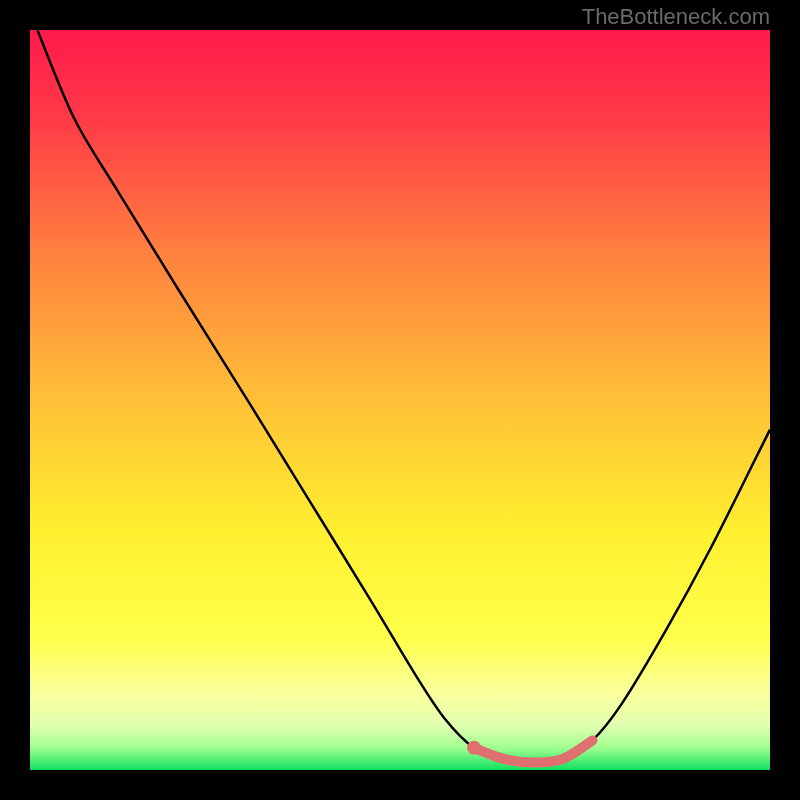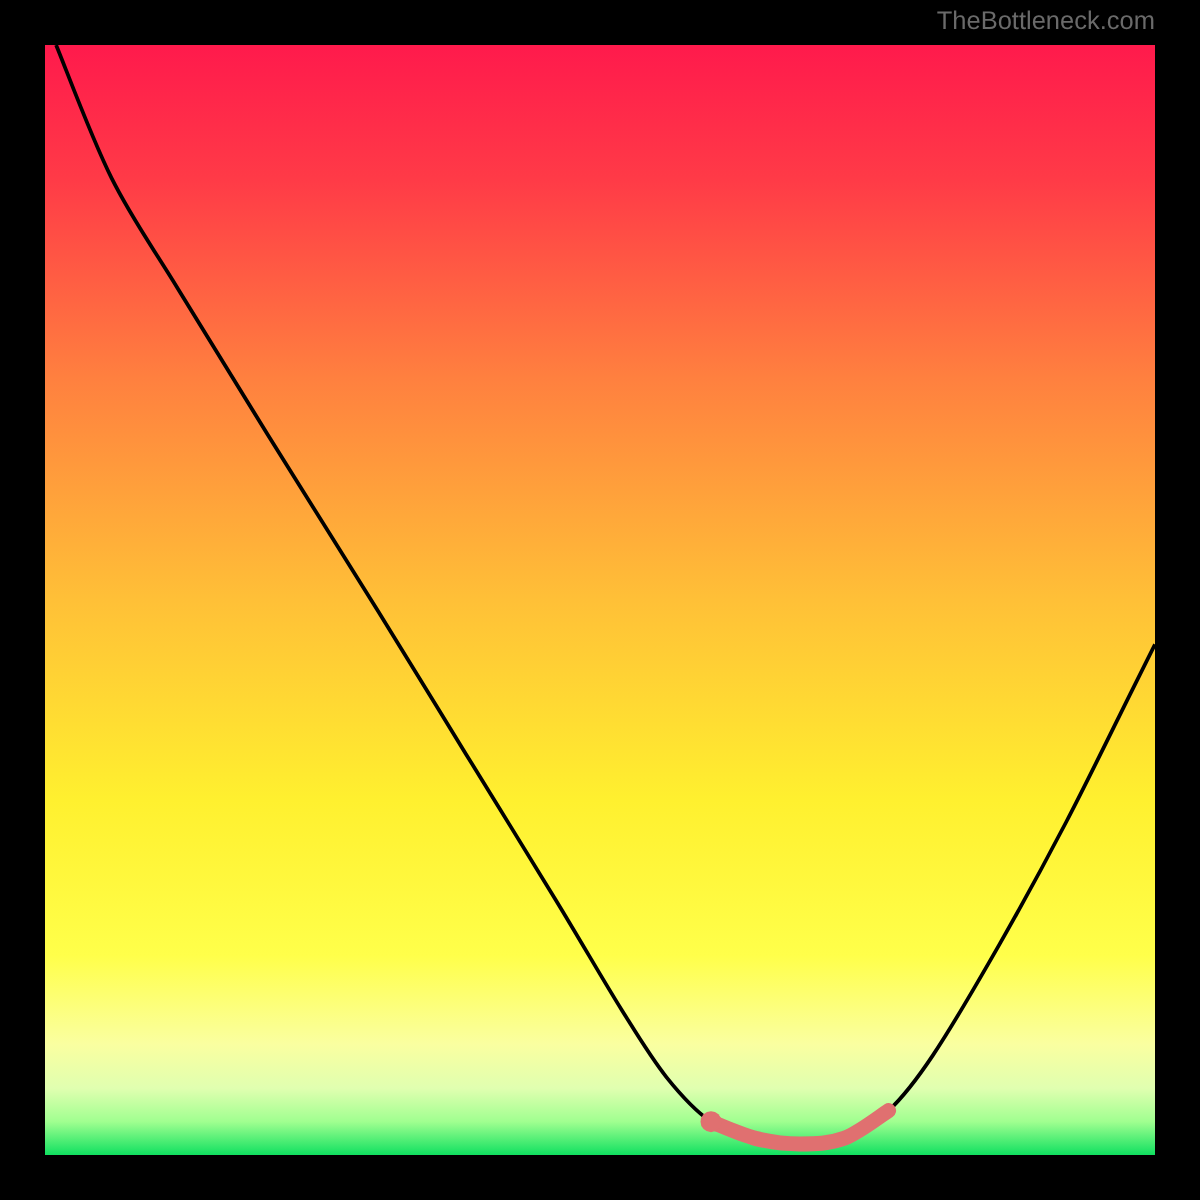--- a/index.html
+++ b/index.html
@@ -8,21 +8,21 @@
     height: 800px;
     background: #000;
     position: relative;
     font-family: Arial, sans-serif;
   }
   .attribution {
     position: absolute;
     top: 4px;
     right: 30px;
     color: #6a6a6a;
-    font-size: 17px;
+    font-size: 22px;
     font-weight: normal;
     z-index: 10;
   }
   .plot-area {
     position: absolute;
     left: 30px;
     top: 30px;
     width: 740px;
     height: 740px;
     overflow: hidden;

